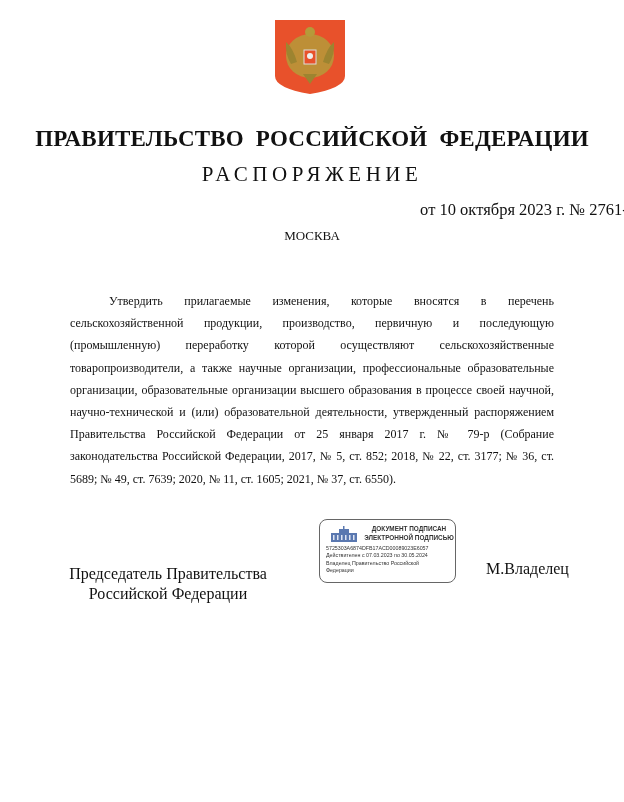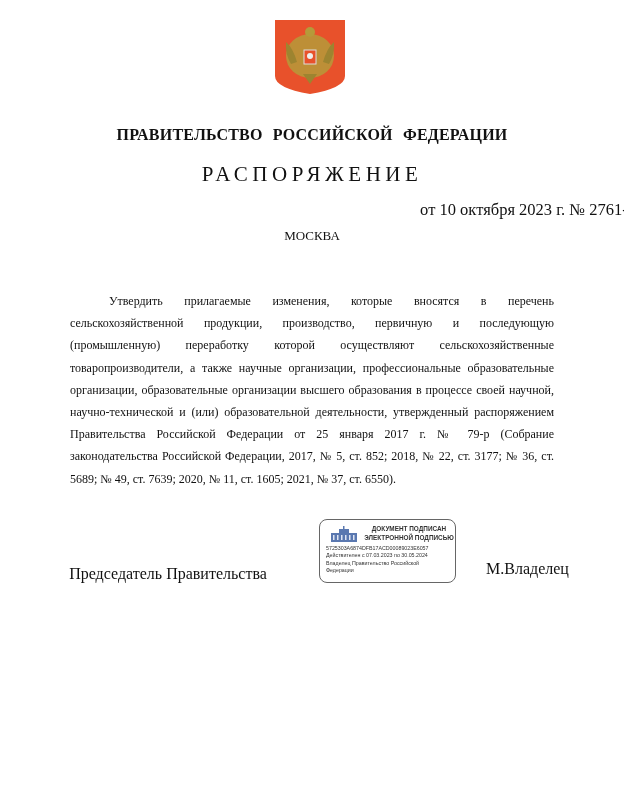--- a/index.html
+++ b/index.html
@@ -1,20 +1,20 @@
 <!DOCTYPE html>
 <html><head>
 <meta charset="utf-8">
 <style>
   html, body { margin: 0; padding: 0; background: #ffffff; }
   body { width: 624px; height: 802px; position: relative; overflow: hidden;
          font-family: "Liberation Serif", "DejaVu Serif", serif; color: #111; }
   .emblem { position: absolute; left: 273px; top: 18px; width: 74px; height: 76px; }
   .gov-title { position: absolute; top: 126px; left: 0; width: 624px; text-align: center;
-               font-weight: bold; font-size: 16px; letter-spacing: 0.2px; word-spacing: 6px; }
+               font-weight: bold; font-size: 23px; letter-spacing: 0.2px; word-spacing: 6px; }
   .doc-type { position: absolute; top: 162px; left: 0; width: 624px; text-align: center;
               font-size: 21px; letter-spacing: 4.5px; }
   .doc-date { position: absolute; top: 200px; left: 0; width: 624px; text-align: right; font-size: 16.5px; padding-left: 12px; }
   .city { position: absolute; top: 228px; left: 0; width: 624px; text-align: center; font-size: 13px; }
   .body-text { position: absolute; top: 290px; left: 70px; width: 484px; font-size: 12px; line-height: 22.2px;
                text-align: justify; }
   .body-text p { margin: 0; text-indent: 39px; }
   .signer-title { position: absolute; top: 540px; left: 68px; width: 200px; text-align: center; font-size: 16px; line-height: 20px; margin-top: 24px; }
   .signer-name { position: absolute; top: 560px; left: 486px; font-size: 16px; }
   .stamp { position: absolute; left: 319px; top: 519px; width: 137px; height: 64px; border: 1.5px solid #666;
@@ -40,20 +40,21 @@
 <div class="doc-type">РАСПОРЯЖЕНИЕ</div>
 <div class="doc-date">от 10 октября 2023 г. № 2761-р</div>
 <div class="city">МОСКВА</div>
 
 <div class="body-text">
   <p>Утвердить прилагаемые изменения, которые вносятся в перечень сельскохозяйственной продукции, производство, первичную и последующую (промышленную) переработку которой осуществляют сельскохозяйственные товаропроизводители, а также научные организации, профессиональные образовательные организации, образовательные организации высшего образования в процессе своей научной, научно-технической и (или) образовательной деятельности, утвержденный распоряжением Правительства Российской Федерации от 25 января 2017 г. № 79-р (Собрание законодательства Российской Федерации, 2017, № 5, ст. 852; 2018, № 22, ст. 3177; № 36, ст. 5689; № 49, ст. 7639; 2020, № 11, ст. 1605; 2021, № 37, ст. 6550).</p>
 </div>
 
 <div class="signer-title">
   <div>Председатель Правительства</div>
+  <div>Российской Федерации</div>
 </div>
 
 <div class="stamp">
   <svg class="stamp-icon" viewBox="0 0 28 17">
     <rect x="1" y="7" width="26" height="9" fill="#5a78b0"></rect>
     <rect x="9" y="3" width="10" height="5" fill="#5a78b0"></rect>
     <rect x="13" y="0" width="1.5" height="4" fill="#5a78b0"></rect>
     <g fill="#dfe6f3">
         <rect x="3" y="9" width="1.5" height="5"></rect>
         <rect x="7" y="9" width="1.5" height="5"></rect>

